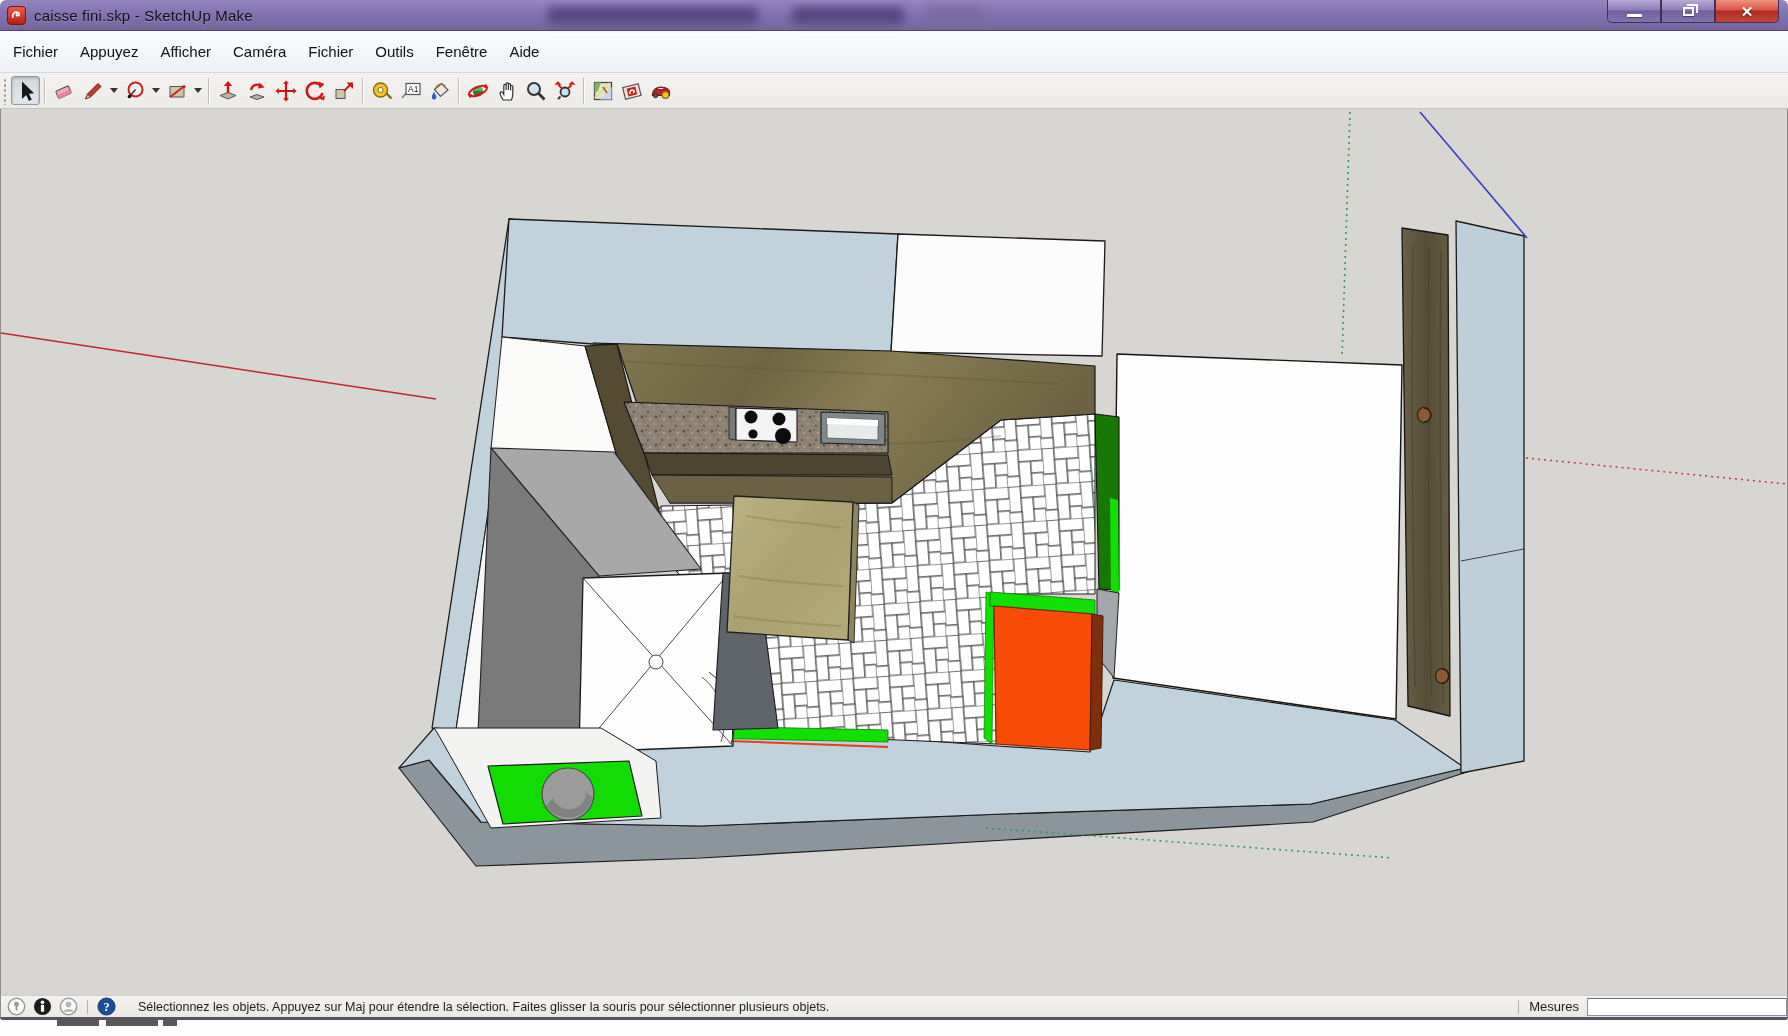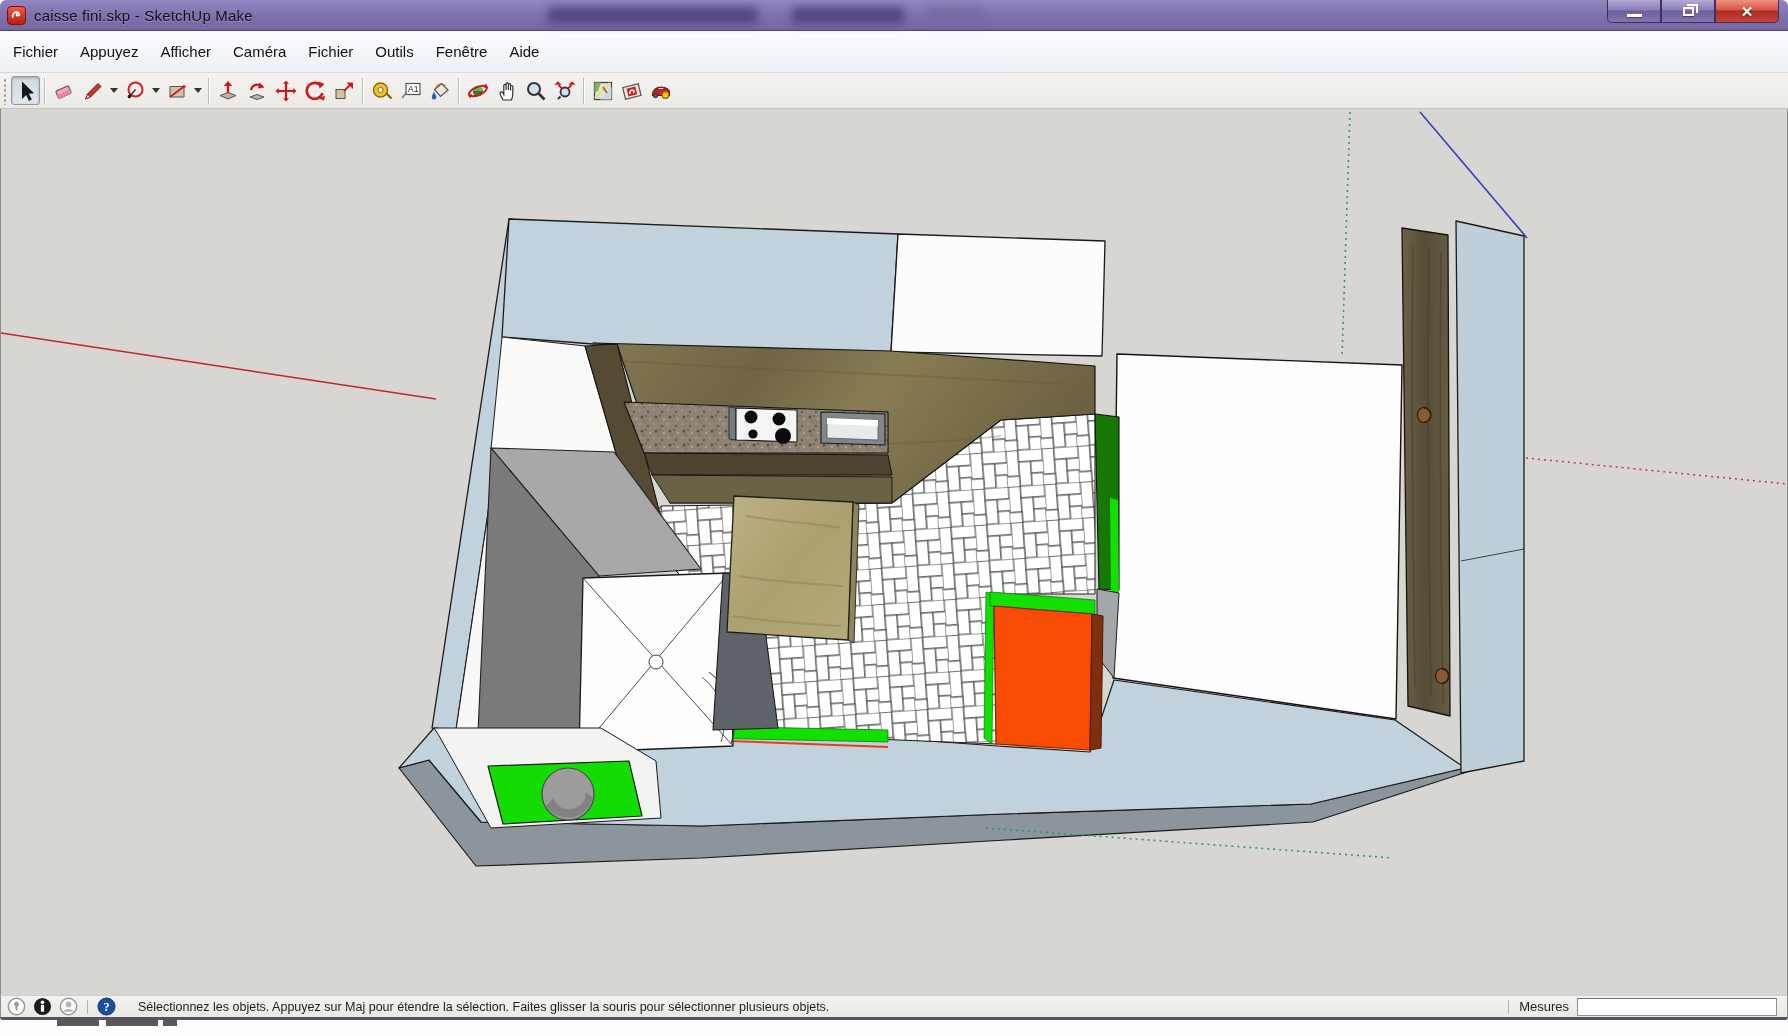--- a/index.html
+++ b/index.html
@@ -57,21 +57,21 @@
     border-left:1px solid #8f8d8a; border-right:1px solid #8f8d8a; }
   .viewport svg { display:block; }
 
   
   .statusbar { height:22px; background:linear-gradient(#f4f3f1,#e9e8e5);
     border-top:1px solid #cfcecb; border-left:1px solid #8f8d8a; border-right:1px solid #8f8d8a;
     display:flex; align-items:center; font-size:12.5px; color:#1d1d1d; }
   .sb-icons { display:flex; align-items:center; gap:7px; padding:0 8px 0 6px; }
   .sb-sep { width:1px; height:14px; background:#b5b4b1; margin:0 2px; }
   .sb-msg { flex:1; padding-left:14px; white-space:nowrap; overflow:hidden; }
-  .sb-right { display:flex; align-items:center; gap:8px; padding-right:10px; }
+  .sb-right { display:flex; align-items:center; gap:8px; padding-right:0; }
   .sb-meas-label { font-size:13px; color:#222; }
   .sb-meas-input { width:200px; height:18px; border:1px solid #8a9097; border-top-color:#6d737a;
     background:#fff; font-size:12px; padding:0 4px; font-family:"Liberation Sans",sans-serif; }
 
   .bottom-border { height:3px; background:#575164; border-radius:0 0 3px 3px; }
   .desktop-below { height:32px; background:#fdfdfd; position:relative; }
   .task-mark { position:absolute; top:0; height:6px; background:#3c3c3c; opacity:.85; }
 </style>
 </head>
 <body>

